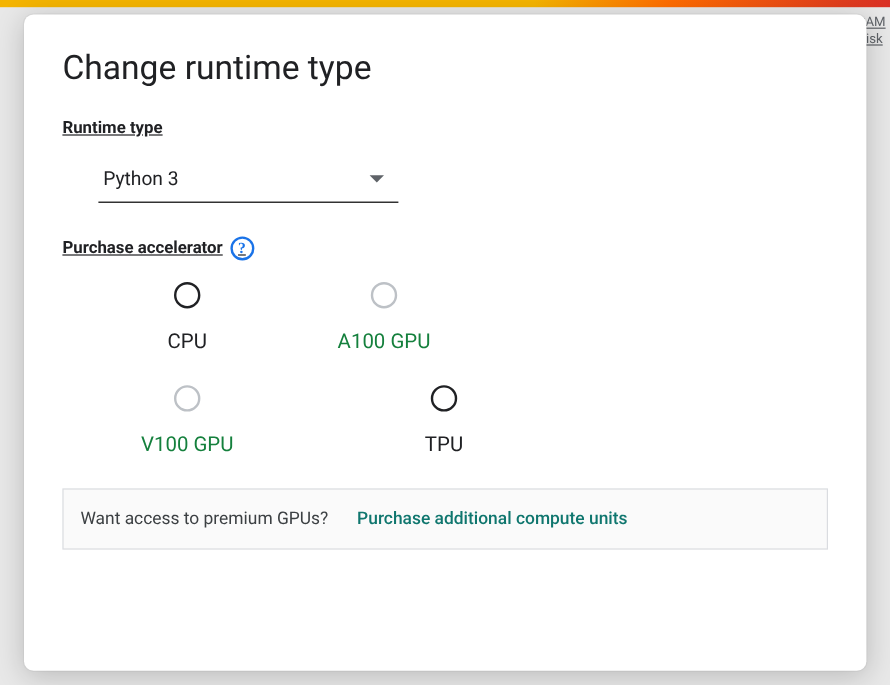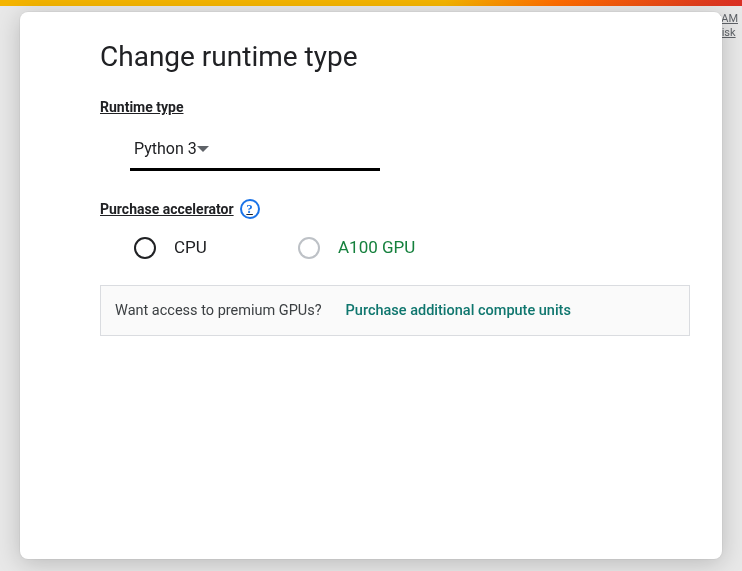--- a/index.html
+++ b/index.html
@@ -39,21 +39,20 @@
       bottom: 12px;
       background: #fff;
       border-radius: 8px;
       box-shadow: 0 4px 24px rgba(0,0,0,0.2), 0 0 0 1px rgba(0,0,0,0.03);
       display: flex;
       flex-direction: column;
     }
     .modal-body {
       padding: 28px 32px 8px 32px;
       flex: 1;
-      margin-left: 48px;
     }
     .modal-title {
       font-size: 28px;
       font-weight: 400;
       color: #202124;
       margin-bottom: 26px;
     }
     .section-label {
       font-size: 14px;
       font-weight: 700;
@@ -75,24 +74,25 @@
       align-items: center;
       justify-content: center;
       color: #1a73e8;
       font-size: 13px;
       font-weight: 700;
       font-family: Georgia, serif;
     }
     .select-wrap {
       margin: 12px 0 28px 30px;
       width: 250px;
-      border-bottom: 3px solid #000000;
+      border-bottom: 1px solid #000000;
       padding: 12px 0 10px 0;
       display: flex;
       align-items: center;
+      justify-content: space-between;
       cursor: pointer;
     }
     .select-value {
       font-size: 16px;
       color: #202124;
       padding-left: 4px;
     }
     .select-caret {
       width: 0; height: 0;
       border-left: 6px solid transparent;
@@ -104,24 +104,25 @@
       margin-top: 18px;
       margin-left: 34px;
     }
     .radio-row {
       display: flex;
       gap: 24px;
       margin-bottom: 26px;
     }
     .radio-item {
       display: flex;
-      align-items: flex-start;
+      align-items: center;
       gap: 18px;
       min-width: 140px;
       cursor: pointer;
+      flex-direction: column;
     }
     .radio-item.disabled {
       cursor: default;
     }
     .radio-circle {
       width: 22px;
       height: 22px;
       border-radius: 50%;
       border: 2.5px solid #202124;
       display: flex;
@@ -213,20 +214,30 @@
       <div class="radio-row">
         <div class="radio-item">
           <span class="radio-circle"></span>
           <span class="radio-label">CPU</span>
         </div>
         <div class="radio-item disabled">
           <span class="radio-circle"></span>
           <span class="radio-label">A100 GPU</span>
         </div>
       </div>
+      <div class="radio-row">
+        <div class="radio-item disabled">
+          <span class="radio-circle"></span>
+          <span class="radio-label">V100 GPU</span>
+        </div>
+        <div class="radio-item" style="margin-left:50px;">
+          <span class="radio-circle"></span>
+          <span class="radio-label">TPU</span>
+        </div>
+      </div>
     </div>
 
     <div class="promo-box">
       <span>Want access to premium GPUs?</span>
       <span class="promo-link">Purchase additional compute units</span>
     </div>
   </div>
 
 </div>
 

